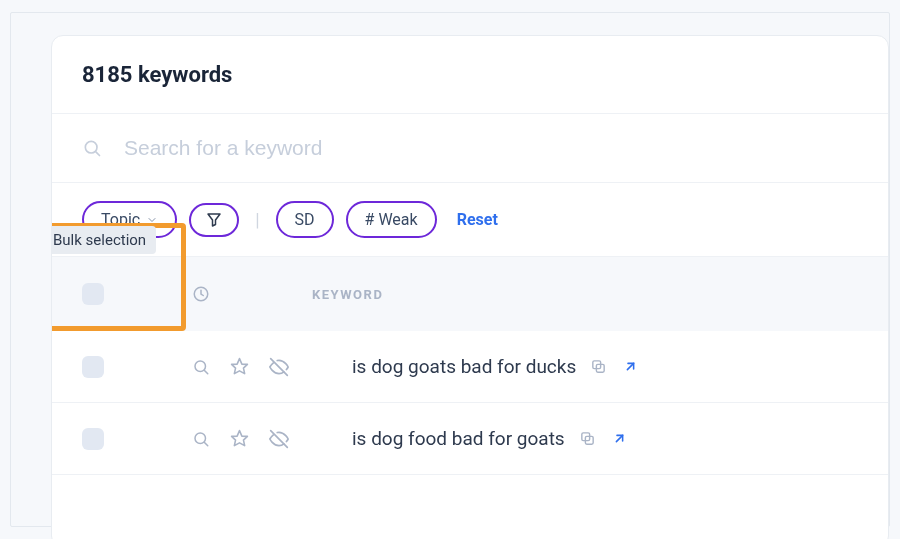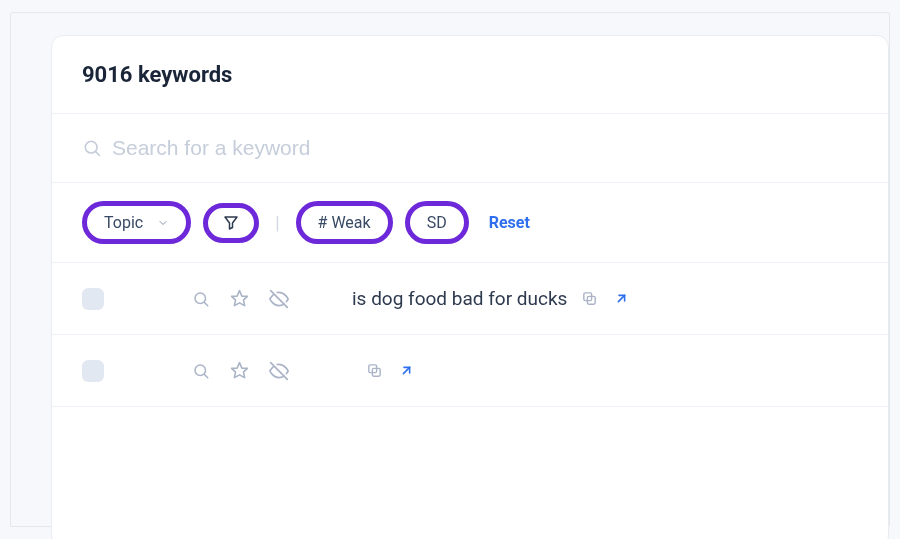--- a/index.html
+++ b/index.html
@@ -32,48 +32,48 @@
     .title {
       font-size: 22px;
       font-weight: 700;
       color: #1a2538;
     }
     .search-row {
       display: flex;
       align-items: center;
       padding: 22px 30px;
       border-bottom: 1px solid #eef1f5;
-      gap: 10px;
+      gap: 22px;
     }
     .search-icon { color: #c6cedb; display:flex; }
     .search-input {
       border: none;
       outline: none;
       font-size: 21px;
       color: #1a2538;
       width: 100%;
     }
     .search-input::placeholder { color: #c6cedb; }
     .filters-row {
       display: flex;
       align-items: center;
       padding: 18px 30px 18px 30px;
       gap: 12px;
       border-bottom: 1px solid #eef1f5;
     }
     .pill {
-      border: 5px solid #6d28d9;
+      border: 2px solid #6d28d9;
       border-radius: 999px;
       padding: 7px 17px;
       font-size: 16px;
       color: #394a64;
       background: #fff;
       display: inline-flex;
       align-items: center;
-      gap: 14px;
+      gap: 6px;
       cursor: pointer;
     }
     .pill.iconpill { padding: 6px 14px; }
     .vsep { color: #d0d6e0; font-size: 18px; padding: 0 4px; }
     .reset {
       color: #2f6fed;
       font-size: 16px;
       font-weight: 700;
       cursor: pointer;
       margin-left: 8px;
@@ -163,21 +163,21 @@
     .chevron { font-size: 12px; color: #8794aa; }
     .table-wrap { position: relative; }
   </style>
 </head>
 <body>
 
 <div class="outer-border">
   <div class="card">
 
     <div class="header">
-      <div class="title">9016 keywords</div>
+      <div class="title">8185 keywords</div>
     </div>
 
     <div class="search-row">
       <span class="search-icon icon-svg">
         <svg width="20" height="20" viewBox="0 0 24 24" fill="none" stroke="currentColor" stroke-width="2" stroke-linecap="round">
             <circle cx="11" cy="11" r="7"></circle>
             <line x1="21" y1="21" x2="16.65" y2="16.65"></line>
           </svg>
       </span>
       <input class="search-input" placeholder="Search for a keyword" style="">
@@ -194,29 +194,45 @@
       </div>
       <div class="pill iconpill">
         <span class="icon-svg">
           <svg width="18" height="18" viewBox="0 0 24 24" fill="none" stroke="#2e3a4e" stroke-width="2" stroke-linecap="round" stroke-linejoin="round">
               <path d="M4 4h16l-6 8v6l-4 2v-8L4 4z"></path>
             </svg>
         </span>
       </div>
       <span class="vsep">|</span>
       <div class="pill">
+        <span>SD</span>
+      </div>
+      <div class="pill">
         <span># Weak</span>
-      </div>
-      <div class="pill">
-        <span>SD</span>
       </div>
       <span class="reset">Reset</span>
     </div>
 
     <div class="table-wrap">
+      <div class="table-header">
+        <div class="highlight-box"></div>
+        <div class="tooltip">Bulk selection</div>
+        <div class="col-check">
+          <div class="checkbox"></div>
+        </div>
+        <div class="col-clock">
+          <span class="icon-svg">
+            <svg width="18" height="18" viewBox="0 0 24 24" fill="none" stroke="currentColor" stroke-width="2" stroke-linecap="round">
+                <circle cx="12" cy="12" r="9"></circle>
+                <polyline points="12 7 12 12 15 14"></polyline>
+              </svg>
+          </span>
+        </div>
+        <div class="col-keyword-label">KEYWORD</div>
+      </div>
 
       <div class="row">
         <div class="col-check">
           <div class="checkbox"></div>
         </div>
         <div class="row-icons">
           <span class="icon-svg">
             <svg width="18" height="18" viewBox="0 0 24 24" fill="none" stroke="currentColor" stroke-width="2" stroke-linecap="round">
                 <circle cx="11" cy="11" r="7"></circle>
                 <line x1="21" y1="21" x2="16.65" y2="16.65"></line>
@@ -228,21 +244,21 @@
               </svg>
           </span>
           <span class="icon-svg">
             <svg width="20" height="20" viewBox="0 0 24 24" fill="none" stroke="currentColor" stroke-width="2" stroke-linecap="round" stroke-linejoin="round">
                 <path d="M17.94 17.94A10 10 0 0 1 12 20C5 20 1 12 1 12a18 18 0 0 1 4.22-5.06"></path>
                 <path d="M9.9 4.24A9.5 9.5 0 0 1 12 4c7 0 11 8 11 8a18 18 0 0 1-2.11 3.06"></path>
                 <line x1="2" y1="2" x2="22" y2="22"></line>
               </svg>
           </span>
         </div>
-        <div class="keyword-text">is dog food bad for ducks</div>
+        <div class="keyword-text">is dog goats bad for ducks</div>
         <div class="trailing">
           <span class="icon-svg">
             <svg width="17" height="17" viewBox="0 0 24 24" fill="none" stroke="currentColor" stroke-width="2" stroke-linecap="round" stroke-linejoin="round">
                 <rect x="9" y="9" width="11" height="11" rx="2"></rect>
                 <rect x="4" y="4" width="11" height="11" rx="2"></rect>
               </svg>
           </span>
           <span class="ext-arrow icon-svg">
             <svg width="15" height="15" viewBox="0 0 24 24" fill="none" stroke="currentColor" stroke-width="2.5" stroke-linecap="round">
                 <line x1="7" y1="17" x2="17" y2="7"></line>
@@ -269,20 +285,21 @@
               </svg>
           </span>
           <span class="icon-svg">
             <svg width="20" height="20" viewBox="0 0 24 24" fill="none" stroke="currentColor" stroke-width="2" stroke-linecap="round" stroke-linejoin="round">
                 <path d="M17.94 17.94A10 10 0 0 1 12 20C5 20 1 12 1 12a18 18 0 0 1 4.22-5.06"></path>
                 <path d="M9.9 4.24A9.5 9.5 0 0 1 12 4c7 0 11 8 11 8a18 18 0 0 1-2.11 3.06"></path>
                 <line x1="2" y1="2" x2="22" y2="22"></line>
               </svg>
           </span>
         </div>
+        <div class="keyword-text">is dog food bad for goats</div>
         <div class="trailing">
           <span class="icon-svg">
             <svg width="17" height="17" viewBox="0 0 24 24" fill="none" stroke="currentColor" stroke-width="2" stroke-linecap="round" stroke-linejoin="round">
                 <rect x="9" y="9" width="11" height="11" rx="2"></rect>
                 <rect x="4" y="4" width="11" height="11" rx="2"></rect>
               </svg>
           </span>
           <span class="ext-arrow icon-svg">
             <svg width="15" height="15" viewBox="0 0 24 24" fill="none" stroke="currentColor" stroke-width="2.5" stroke-linecap="round">
                 <line x1="7" y1="17" x2="17" y2="7"></line>

